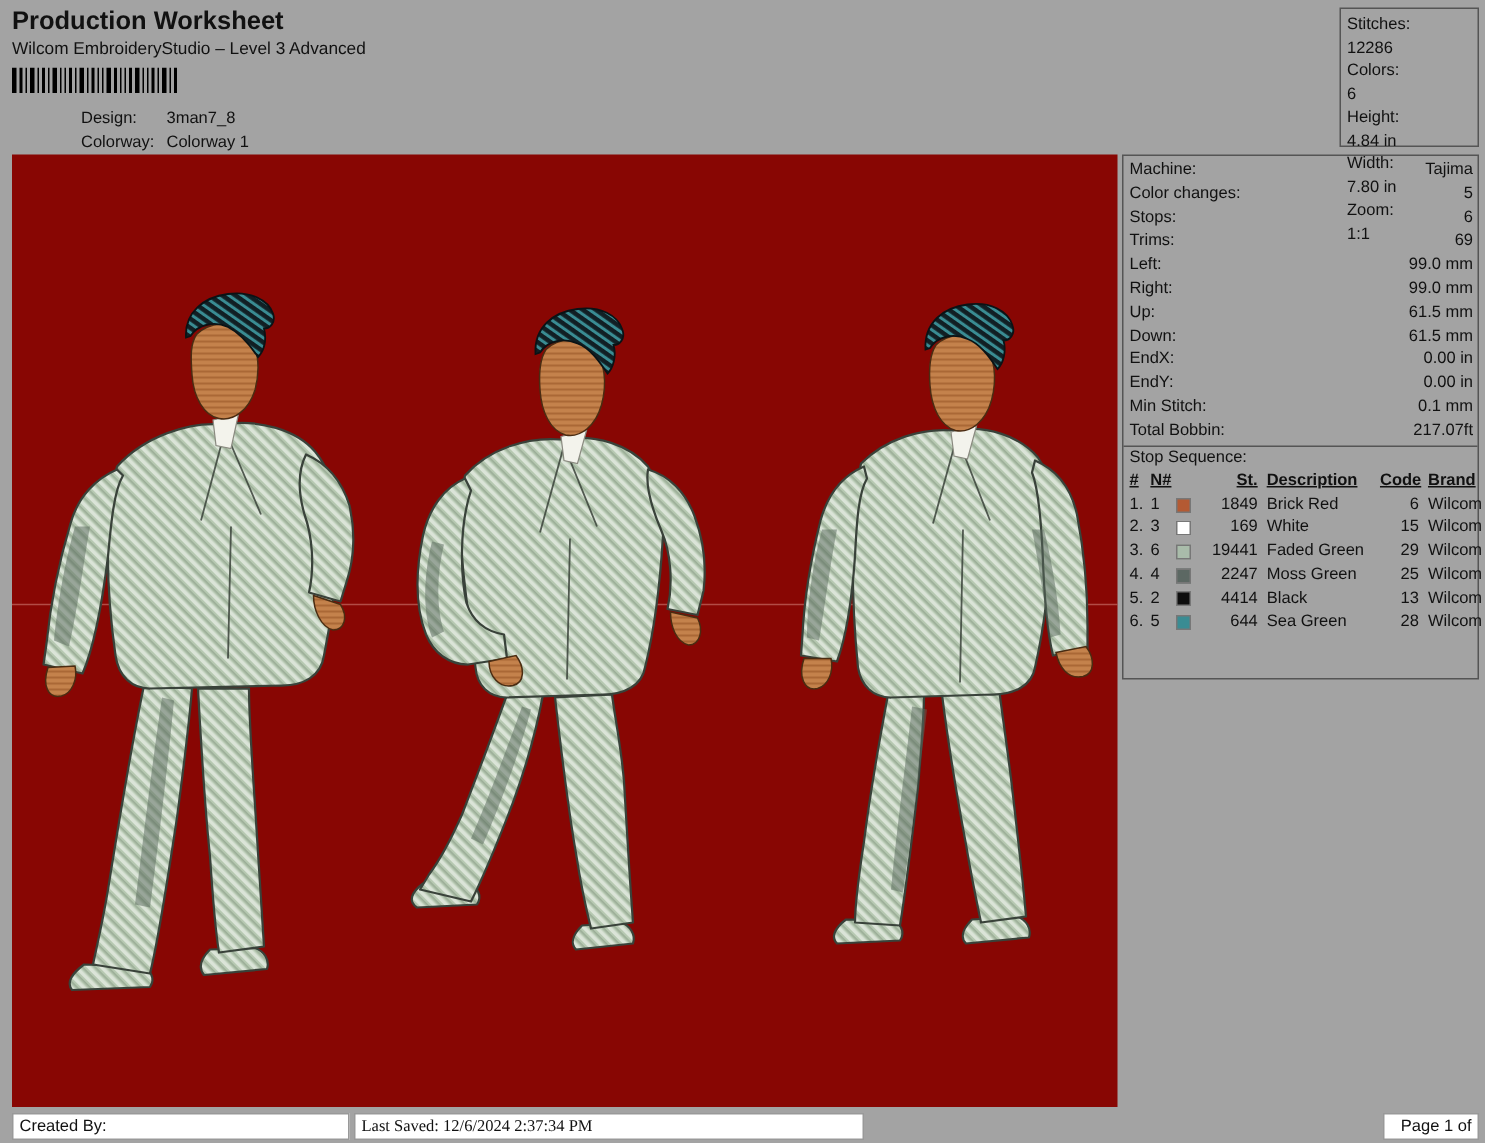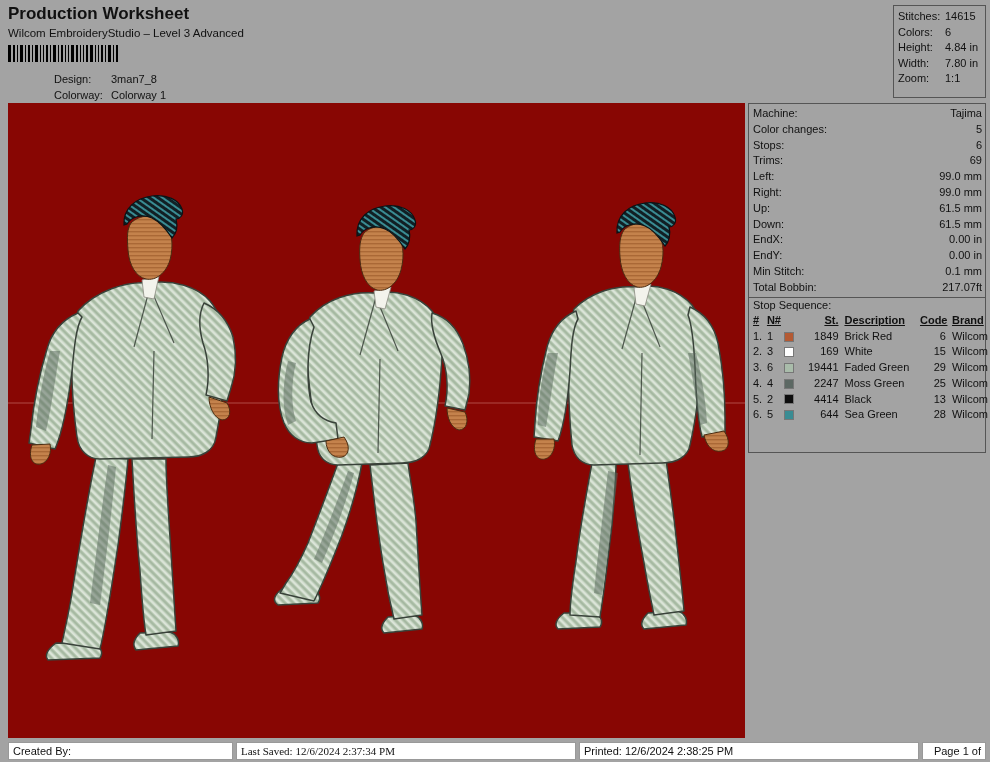--- a/index.html
+++ b/index.html
@@ -10,21 +10,21 @@
   .hdr-title{position:absolute;left:8px;top:4px;font-size:17px;font-weight:bold;margin:0;}
   .hdr-sub{position:absolute;left:8px;top:27px;font-size:11.5px;}
   .barcode{position:absolute;left:8px;top:45px;}
   .kvrow{position:absolute;left:8px;font-size:11px;}
   .kvrow .kl{display:inline-block;width:57px;padding-left:46px;}
   .row-design{top:73px;}
   .row-colorway{top:89px;}
 
   
   .stats-box{position:absolute;left:893px;top:5px;width:93px;height:93px;border:1px solid #555;box-sizing:border-box;padding:3px 0 0 4px;font-size:11px;}
-  .srow{display:flex;line-height:15.5px;}
+  .srow{display:flex;line-height:15.5px;flex-direction:column;}
   .srow .sl{width:47px;}
 
   
   .canvas{position:absolute;left:8px;top:103px;width:737px;height:635px;background:var(--background,#880603);}
   .canvas svg{display:block;}
   .guide{stroke:rgba(235,175,165,.42);stroke-width:1;}
 
   .suit{fill:url(#hatchSuit);stroke:var(--suit-outline,#39423a);stroke-width:1.5;stroke-linejoin:round;}
   .fold{fill:none;stroke:var(--suit-outline,#39423a);stroke-width:1.2;opacity:.85;}
   .skin{fill:url(#hatchSkin);stroke:#4a2c12;stroke-width:1;}
@@ -106,21 +106,21 @@
   <div class="kvrow row-design">
     <span class="kl">Design:</span><span>3man7_8</span>
   </div>
   <div class="kvrow row-colorway">
     <span class="kl">Colorway:</span><span>Colorway 1</span>
   </div>
 
   <div class="stats-box">
     <div class="srow">
         <span class="sl">Stitches:</span>
-        <span>14615</span>
+        <span>12286</span>
       </div>
     <div class="srow">
         <span class="sl">Colors:</span>
         <span>6</span>
       </div>
     <div class="srow">
         <span class="sl">Height:</span>
         <span>4.84 in</span>
       </div>
     <div class="srow">
@@ -336,16 +336,15 @@
         </span>
       <span class="c-st">644</span>
         <span class="c-desc">Sea Green</span>
       <span class="c-code">28</span>
         <span class="c-brand">Wilcom</span>
     </div>
   </aside>
 
   <div class="fbox fb1"><span>Created By:</span></div>
   <div class="fbox fb2"><span>Last Saved:</span> <span>12/6/2024 2:37:34 PM</span></div>
-  <div class="fbox fb3"><span>Printed:</span> <span>12/6/2024 2:38:25 PM</span></div>
   <div class="fbox fb4"><span>Page 1 of 1</span></div>
 
 </div>
 
 </body></html>

